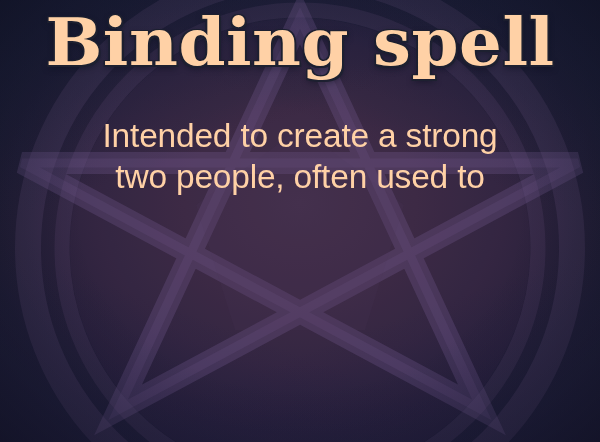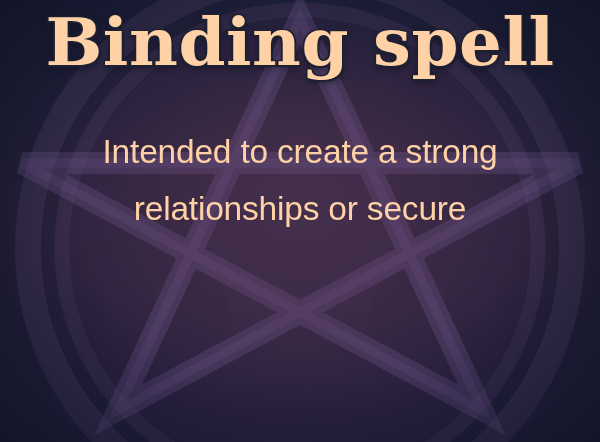--- a/index.html
+++ b/index.html
@@ -103,21 +103,20 @@
     font-weight: 400;
     font-size: 33.5px;
     line-height: 1.215;
     letter-spacing: -0.2px;
     color: #ffd1a6;
     margin-top: 38px;
   }
   .body-text .line {
     display: block;
     white-space: nowrap;
-    margin-top: 16px;
   }
 </style>
 </head>
 <body>
 
 <div id="card">
 
   <div class="bg-base"></div>
   <div class="bg-corner-tint"></div>
 
@@ -148,17 +147,17 @@
     </svg>
   </div>
 
   <div class="vignette"></div>
 
   <div class="content">
     <h1 class="title">Binding spell</h1>
 
     <p class="body-text">
       <span class="line">Intended to create a strong</span>
-      <span class="line">relationships or secure</span>
+      <span class="line">two people, often used to</span>
     </p>
   </div>
 
 </div>
 
 </body></html>

